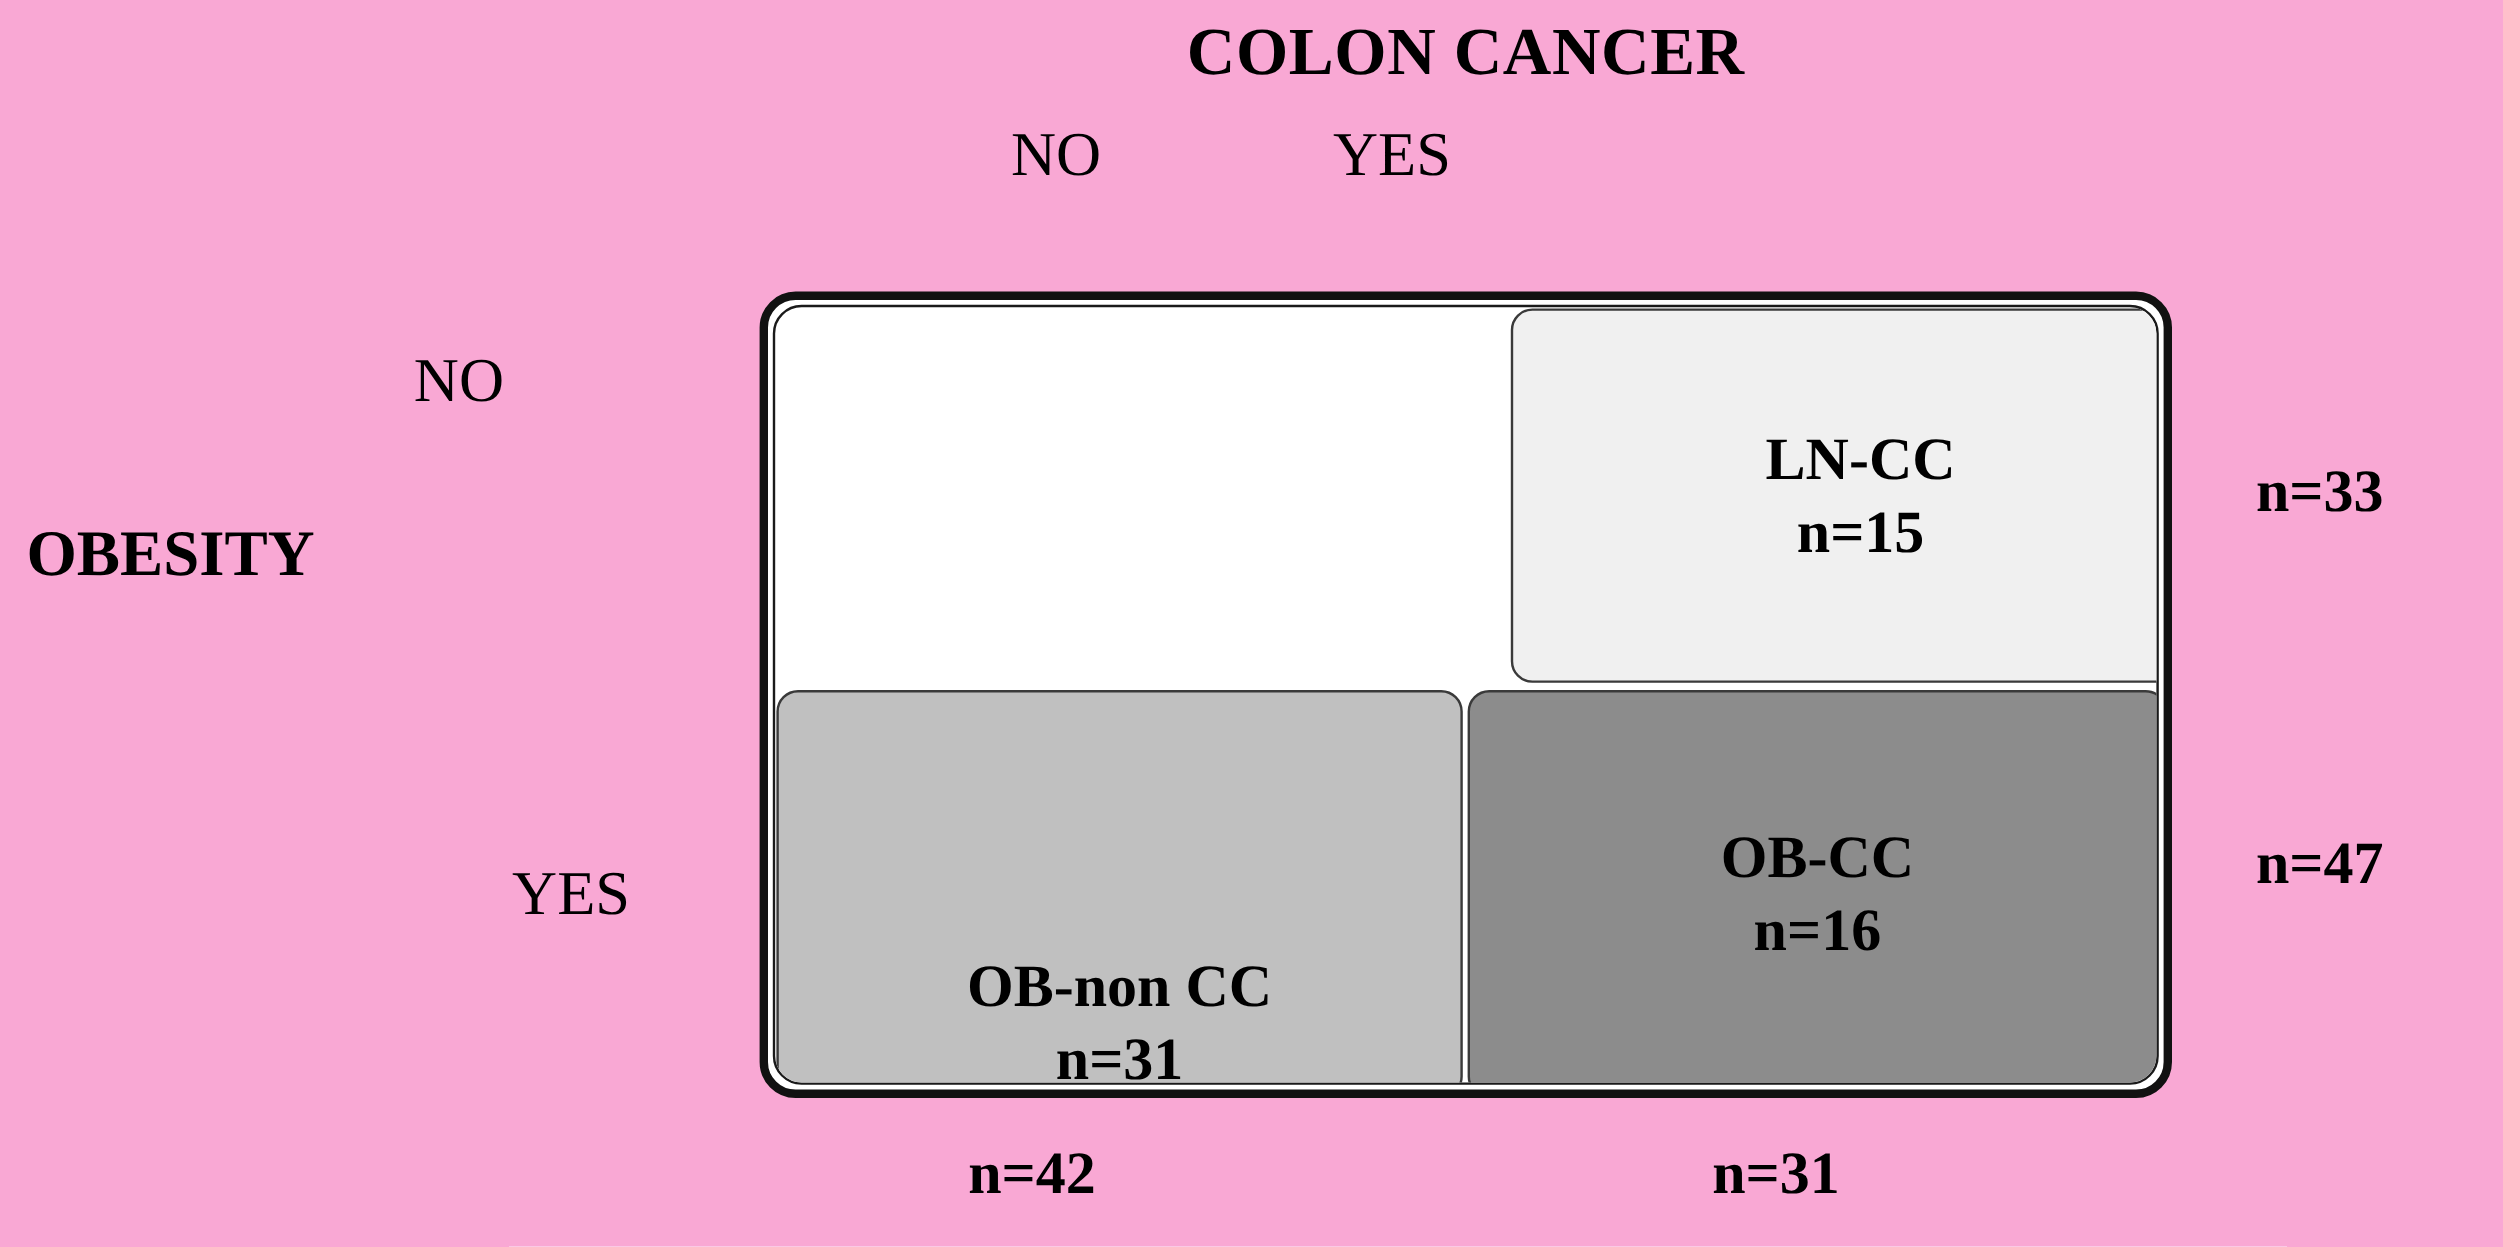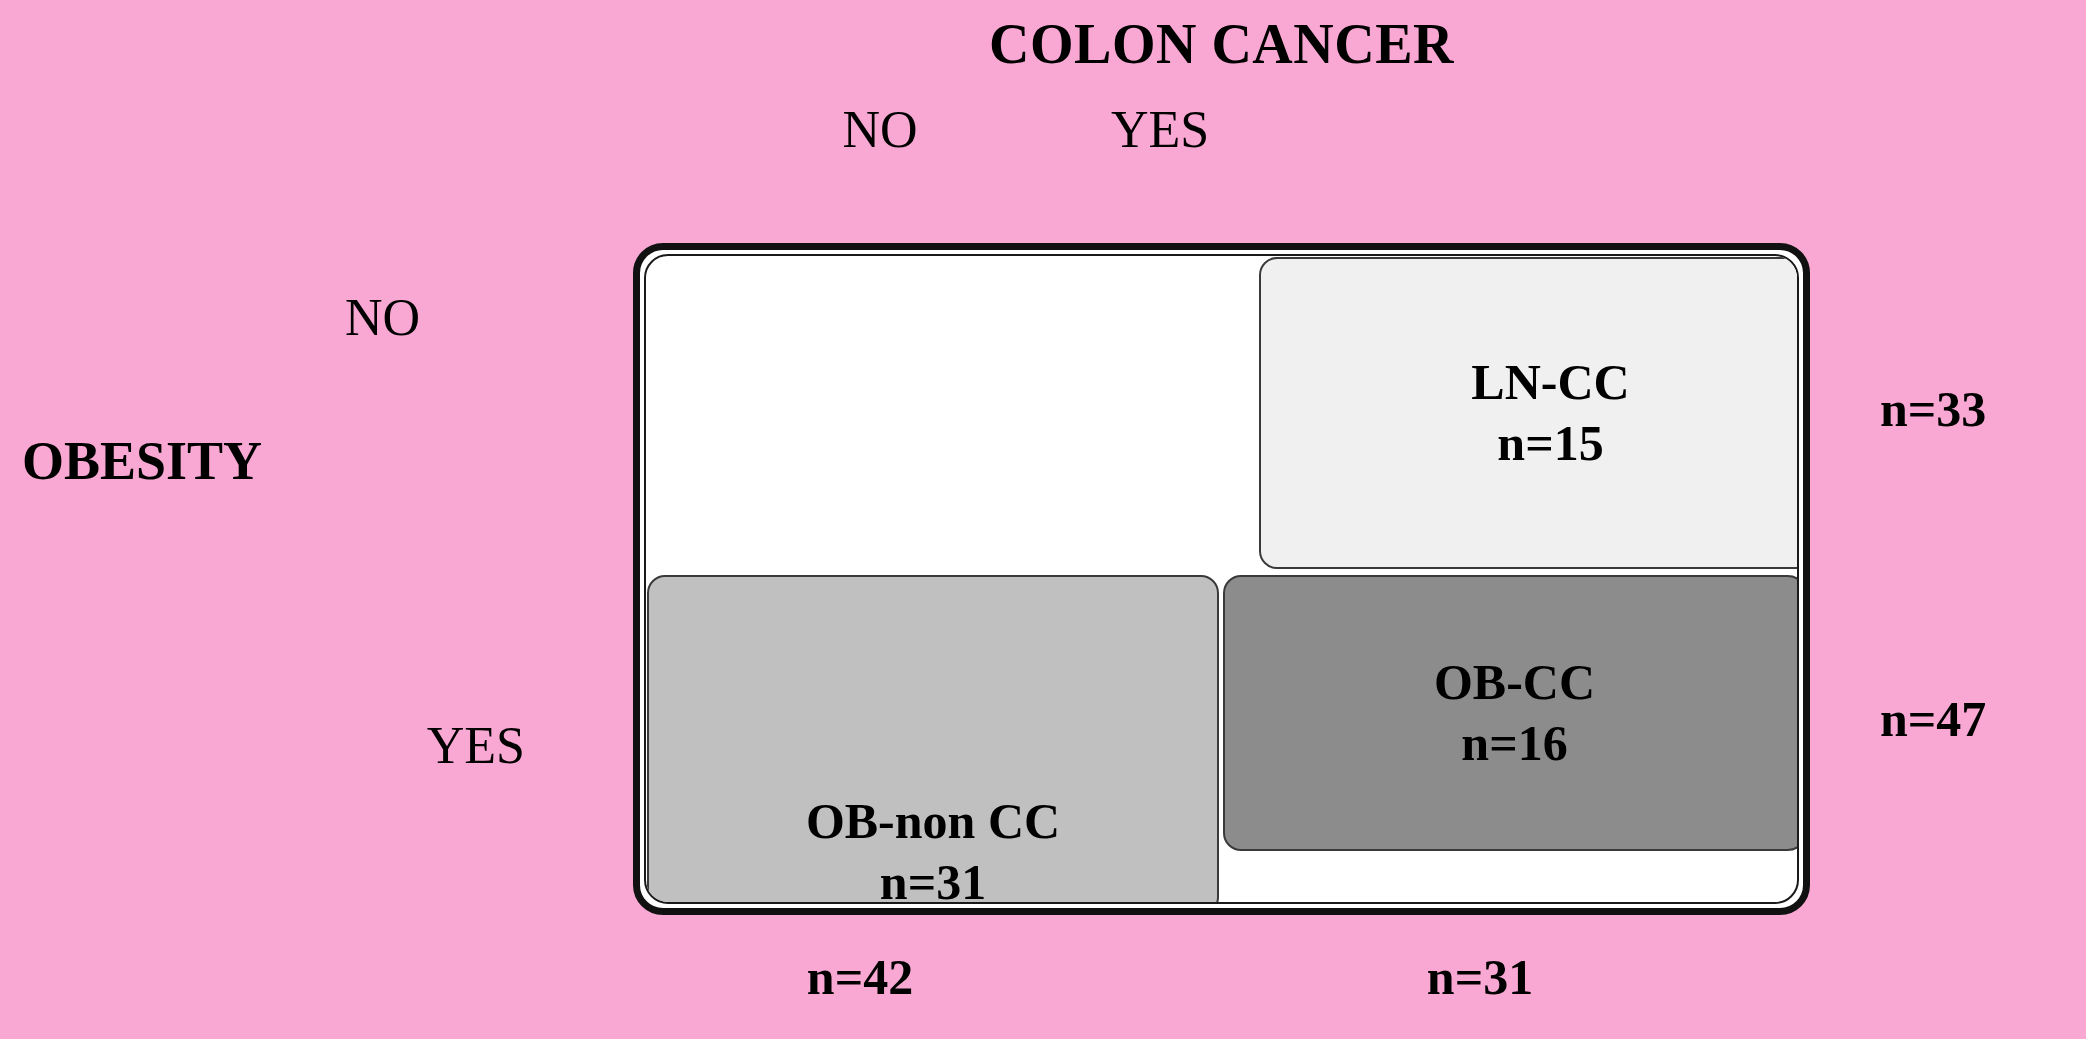--- a/index.html
+++ b/index.html
@@ -109,21 +109,21 @@
     font-weight: bold;
     font-size: 50px;
     line-height: 1.22;
   }
   .cell .cell-label { display: block; white-space: nowrap; }
   .cell .cell-count { display: block; white-space: nowrap; }
 
   .cell.r0c0 { left: 1px;   top: 1px;   width: 570px; height: 312px; }
   .cell.r0c1 { left: 577px; top: 1px;   width: 583px; height: 312px; margin-left: 36px; }
   .cell.r1c0 { left: 1px;   top: 319px; width: 572px; height: 340px; justify-content: flex-end; }
-  .cell.r1c1 { left: 577px; top: 319px; width: 583px; height: 276px; }
+  .cell.r1c1 { left: 577px; top: 319px; width: 583px; height: 340px; }
 
   
   .row-total {
     position: absolute;
     left: 1880px;
     width: 206px;
     text-align: left;
     font-weight: bold;
     font-size: 50px;
     line-height: 1;

